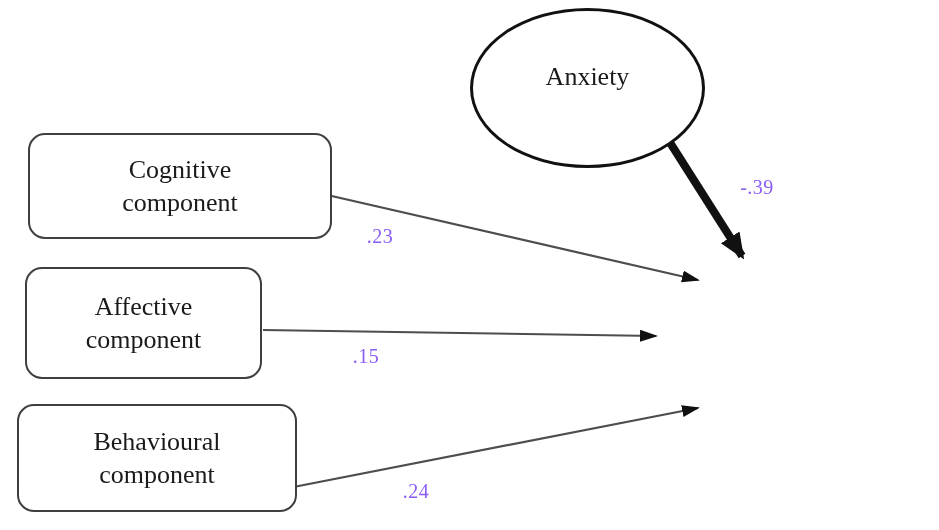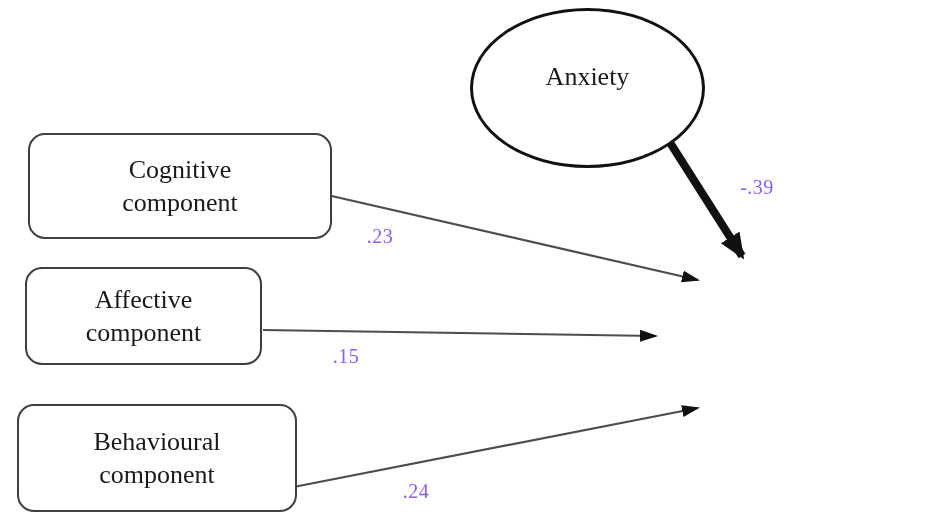--- a/index.html
+++ b/index.html
@@ -80,32 +80,32 @@
 
   <div class="node ellipse-node" style="left: 470px; top: 8px; width: 235px; height: 160px;">
     <span class="node-label" style="position: relative; top: -11px; text-align: center;">Anxiety</span>
   </div>
 
   <div class="node rect-node" style="left: 28px; top: 133px; width: 304px; height: 106px;">
     <span class="node-label">Cognitive
 component</span>
   </div>
 
-  <div class="node rect-node" style="left: 25px; top: 267px; width: 237px; height: 98px;">
+  <div class="node rect-node" style="left: 25px; top: 267px; width: 237px; height: 112px;">
     <span class="node-label">Affective
 component</span>
   </div>
 
   <div class="node rect-node" style="left: 17px; top: 404px; width: 280px; height: 108px;">
     <span class="node-label">Behavioural
 component</span>
   </div>
 
 
   <span class="edge-label" style="left: 380px; top: 236px;">.23</span>
 
-  <span class="edge-label" style="left: 346px; top: 356px;">.15</span>
+  <span class="edge-label" style="left: 366px; top: 356px;">.15</span>
 
   <span class="edge-label" style="left: 416px; top: 491px; text-align: right;">.24</span>
 
   <span class="edge-label" style="left: 757px; top: 187px;">-.39</span>
 
 </div>
 
 </body></html>

